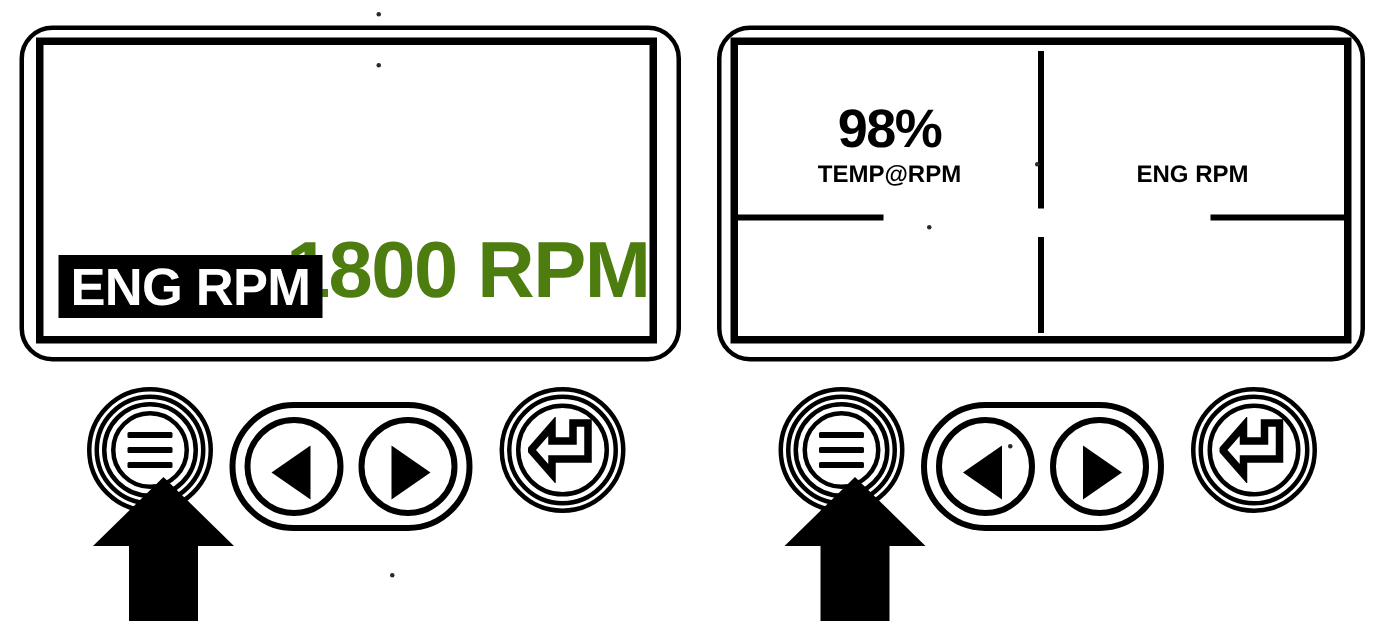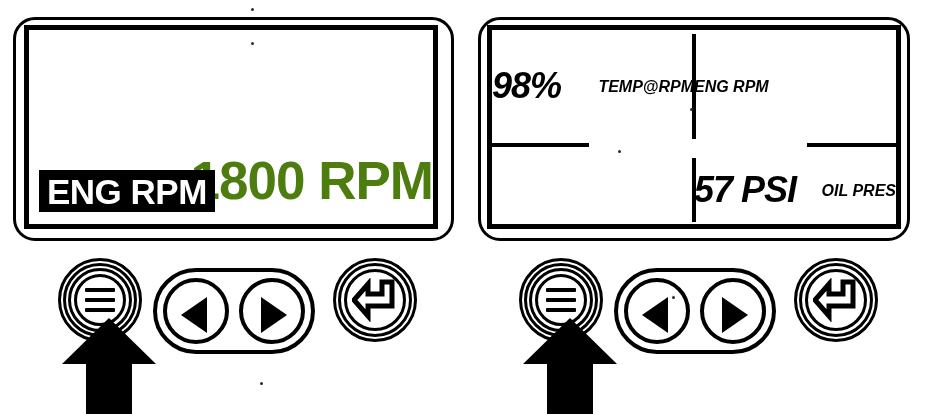--- a/index.html
+++ b/index.html
@@ -89,25 +89,24 @@
   
   .quad-wrap {
     position: absolute;
     inset: 0;
   }
   .quad {
     position: absolute;
     width: 50%;
     height: 50%;
     display: flex;
-    flex-direction: row;
+    flex-direction: column;
     align-items: center;
-    justify-content: space-between;
-    box-sizing: border-box;
-    font-style: italic;
+    justify-content: flex-end;
+    box-sizing: border-box;
   }
   .quad.tl { left: 0;   top: 0;   padding-top: 14px; }
   .quad.tr { left: 50%; top: 0;   padding-top: 14px; }
   .quad.bl { left: 0;   top: 50%; padding-top: 28px; }
   .quad.br { left: 50%; top: 50%; padding-top: 28px; }
 
   .quad .val {
     font-size: 36px;
     font-weight: bold;
     color: #000;
@@ -255,24 +254,20 @@
         <div class="cap">TEMP@RPM</div>
       </div>
 
       <div class="quad tr">
         <div class="cap">ENG RPM</div>
       </div>
 
       <div class="quad bl">
       </div>
 
-      <div class="quad br">
-        <div class="val">57 PSI</div>
-        <div class="cap">OIL PRES</div>
-      </div>
 
     </div>
   </div>
 
   <div class="btn-group" style="left:0; top:0; width:929px; height:414px;">
 
     <div class="ring-btn" style="left:58px; top:258px; width:84px; height:84px;">
       <div class="ring" style="left:0;  top:0;  width:84px; height:84px;"></div>
       <div class="ring" style="left:5px; top:5px; width:74px; height:74px;"></div>
       <div class="ring" style="left:10px;top:10px;width:64px; height:64px;"></div>

